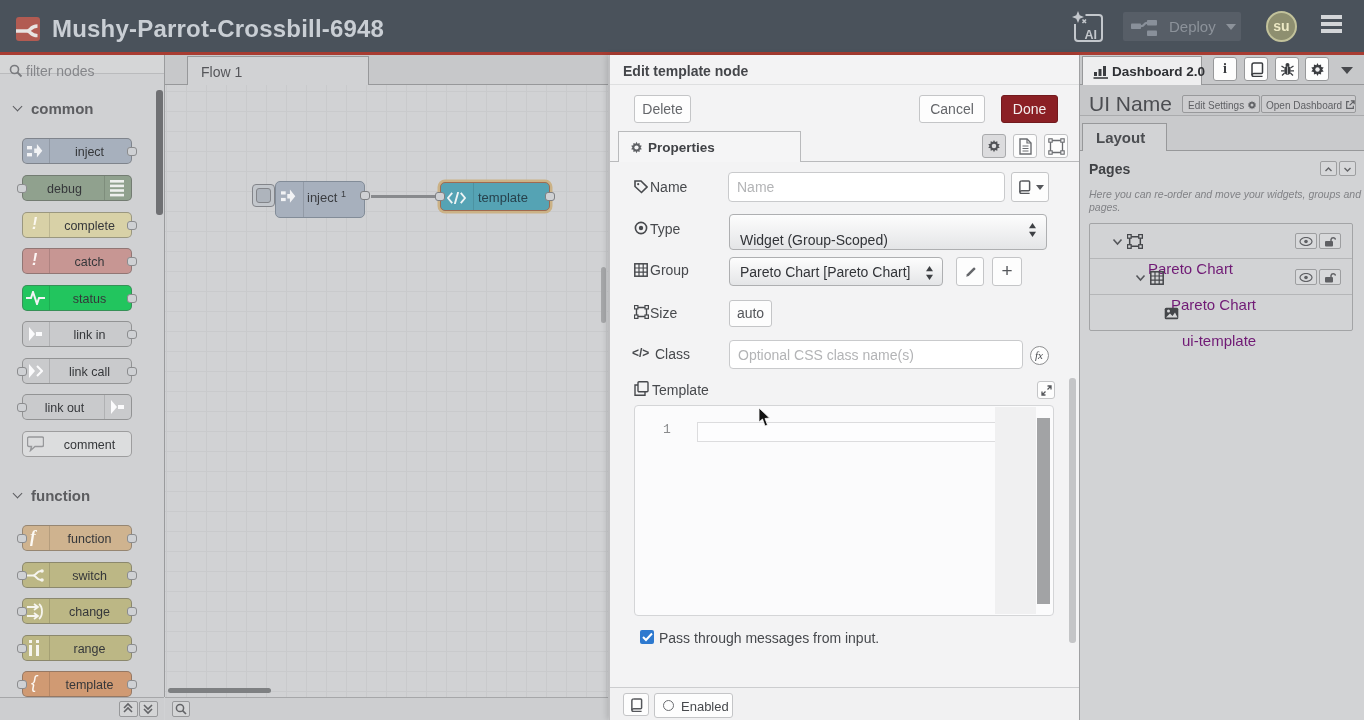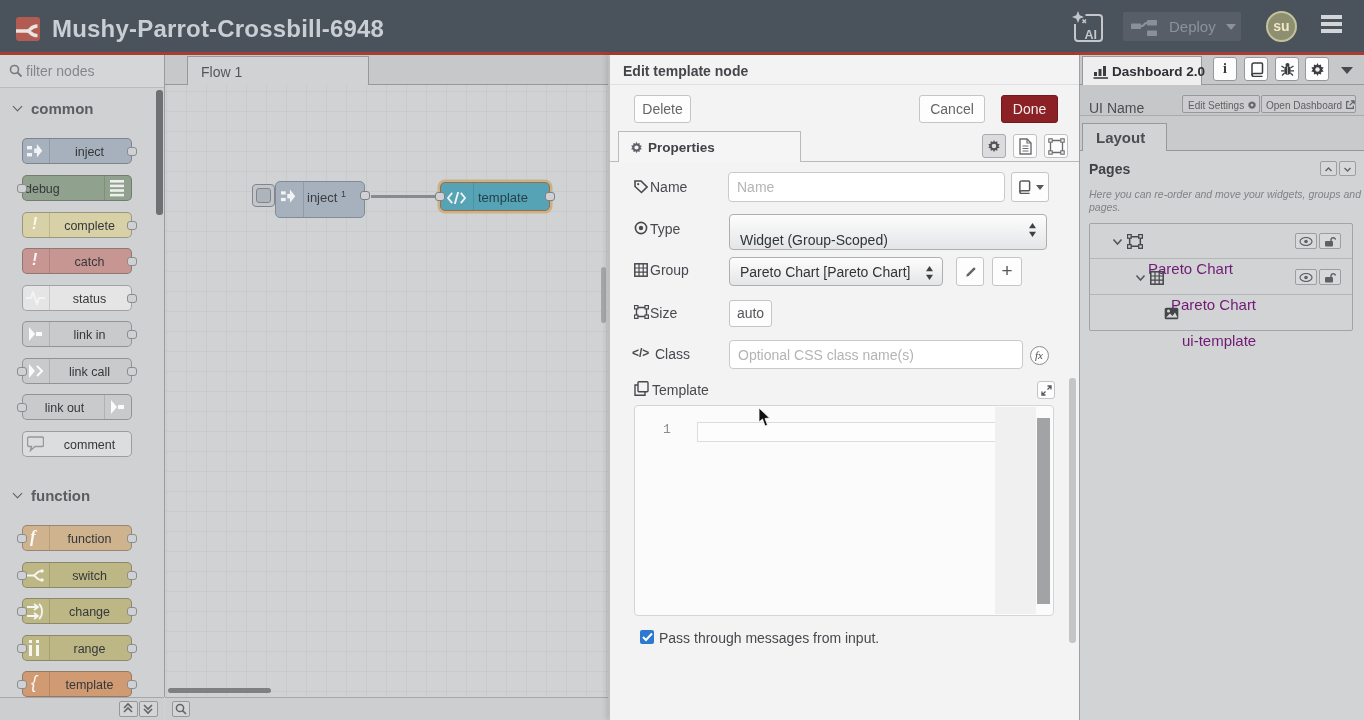--- a/index.html
+++ b/index.html
@@ -11,21 +11,21 @@
 #logo { left:16px; top:17px; width:24px; height:24px; background:#b25b52; border-radius:3px; }
 #title { left:52px; top:15px; font-size:24px; font-weight:bold; color:#c9ced4; letter-spacing:0.2px; }
 #redline { left:0; top:52px; width:1364px; height:3px; background:#a83c32; }
 #deploybtn { left:1123px; top:12px; width:118px; height:29px; background:#575e67; border-radius:2px; }
 #deploybtn .dtext { position:absolute; left:46px; top:6px; font-size:15px; color:#8c929a; }
 #deploybtn .dcaret { position:absolute; left:103px; top:12px; width:0; height:0; border-left:5px solid transparent; border-right:5px solid transparent; border-top:6px solid #8c929a; }
 #avatar { left:1266px; top:11px; width:31px; height:31px; border-radius:50%; background:#8e8f70; border:2px solid #c2c29b; color:#ece8c4; font-size:14px; font-weight:bold; text-align:center; line-height:27px; }
 .hbar { left:1321px; width:21px; height:4px; background:#d3d5d8; }
 
 #palette { left:0; top:55px; width:165px; height:642px; background:#d0d1d3; border-right:1px solid #9a9b9d; }
-#psearch { left:0; top:0; width:164px; height:33px; background:#d5d6d7; border-bottom:1px solid #babbbd; }
+#psearch { left:0; top:0; width:164px; height:19px; background:#d5d6d7; border-bottom:1px solid #babbbd; }
 #psearch span { position:absolute; left:26px; top:8px; font-size:14px; color:#85868a; }
 .cathead { left:0; width:164px; height:34px; }
 .cathead b { position:absolute; left:31px; top:9px; font-size:15px; color:#5c5d60; }
 .chev { width:7px; height:7px; border-left:1.6px solid #5c5d60; border-bottom:1.6px solid #5c5d60; transform:rotate(-45deg); margin-top:2px; }
 .pnode { left:22px; width:110px; height:26px; border-radius:5px; border:1px solid rgba(80,80,80,0.45); font-size:12.5px; color:#35373a; }
 .pnode .lbl { position:absolute; top:6px; }
 .port { position:absolute; width:10px; height:9px; background:#cfd1d4; border:1px solid #8b8c8e; border-radius:3px; top:8px; }
 .portL { left:-6px; } .portR { right:-6px; }
 .icoL { position:absolute; left:0; top:0; bottom:0; width:27px; border-right:1px solid rgba(0,0,0,0.12); }
 .icoR { position:absolute; right:0; top:0; bottom:0; width:27px; border-left:1px solid rgba(0,0,0,0.12); }
@@ -139,38 +139,38 @@
       </div>
  <div class="abs pnode" style="top:120px;background:#90a18e">
         <i class="icoR">
           <svg style="position:absolute;left:5px;top:4px" width="15" height="17" viewBox="0 0 15 17">
             <rect x="0" y="0" width="14" height="2.6" fill="#eef0ee"></rect>
             <rect x="0" y="4.6" width="14" height="2.6" fill="#eef0ee"></rect>
             <rect x="0" y="9.2" width="14" height="2.6" fill="#eef0ee"></rect>
             <rect x="0" y="13.8" width="14" height="2.6" fill="#eef0ee"></rect>
           </svg>
         </i>
-        <div class="lbl" style="text-align:left;left:2px;right:27px;position:absolute">debug</div>
+        <div class="lbl" style="text-align:center;left:2px;right:27px;position:absolute">debug</div>
         <span class="port portL"></span>
       </div>
  <div class="abs pnode" style="top:157px;background:#d8d1a7">
         <i class="icoL">
           <b style="position:absolute;left:9px;top:2px;color:#fbf8ef;font-size:16px">!</b>
         </i>
         <div class="lbl" style="text-align:center;left:27px;right:2px;position:absolute">complete</div>
         <span class="port portR"></span>
       </div>
  <div class="abs pnode" style="top:193px;background:#c79693">
         <i class="icoL">
           <b style="position:absolute;left:9px;top:2px;color:#fdf6f5;font-size:16px">!</b>
         </i>
         <div class="lbl" style="text-align:center;left:27px;right:2px;position:absolute">catch</div>
         <span class="port portR"></span>
       </div>
- <div class="abs pnode" style="top:230px;background:#e5e5e5">
+ <div class="abs pnode" style="top:230px;background:#22c55e">
         <i class="icoL">
           <svg style="position:absolute;left:3px;top:5px" width="19" height="14" viewBox="0 0 19 14">
             <path d="M0 7 L5 7 L7 1 L11 13 L13 7 L19 7" stroke="#f2f3f5" stroke-width="2" fill="none"></path>
           </svg>
         </i>
         <div class="lbl" style="text-align:center;left:27px;right:2px;position:absolute">status</div>
         <span class="port portR"></span>
       </div>
  <div class="abs pnode" style="top:266px;background:#c9cacc">
         <i class="icoL">
@@ -424,20 +424,32 @@
  </div>
  <svg class="tl" style="left:148px;top:353px" width="13" height="19" viewBox="0 0 13 19">
         <path d="M1 0 L1 14 L4.5 11 L7 18 L9.5 17 L7 10.5 L11.5 10 Z" fill="#111" stroke="#f8f8f8" stroke-width="0.8"></path>
       </svg>
  <div class="tl" id="chk">
         <svg style="position:absolute;left:1.5px;top:2px" width="11" height="10" viewBox="0 0 11 10">
           <path d="M1 5 L4 8 L10 1.5" stroke="#fff" stroke-width="2" fill="none"></path>
         </svg>
       </div>
  <span class="flabel" style="left:49px;top:575px">Pass through messages from input.</span>
+ <div class="tl" id="trayfoot">
+  <span class="btn" style="left:13px;top:5px;width:26px;height:23px">
+          <svg style="position:absolute;left:6px;top:4px" width="13" height="14" viewBox="0 0 14 15">
+            <path d="M4 1 H11.5 Q12.5 1 12.5 2 V10.5 Q12.5 11.5 11.5 11.5 H4 Q2 11.5 2 13 Q2 14.5 4 14.5 H12.5" fill="none" stroke="#55575b" stroke-width="1.6"></path>
+            <path d="M2 13 V3 Q2 1 4 1" fill="none" stroke="#55575b" stroke-width="1.6"></path>
+          </svg>
+        </span>
+  <span class="btn" style="left:44px;top:5px;width:79px;height:25px">
+          <i style="position:absolute;left:8px;top:6px;width:11px;height:11px;border:1.5px solid #6a6c70;border-radius:50%"></i>
+          <span style="position:absolute;left:26px;top:5px;font-size:13px;color:#47494d">Enabled</span>
+        </span>
+ </div>
  <div class="tl" style="left:459px;top:323px;width:7px;height:265px;background:#c4c5c7;border-radius:3px"></div>
 </div>
 
 <div class="abs" style="left:1079px;top:55px;width:1px;height:665px;background:#9fa0a2"></div>
 <div class="abs" id="sidebar">
  <div class="abs" id="sbtabbar"></div>
  <div id="dashtab">
   <svg style="position:absolute;left:10px;top:8px" width="16" height="14" viewBox="0 0 16 14">
           <rect x="1" y="7" width="3" height="4" fill="#3a3c40"></rect>
           <rect x="5.5" y="4" width="3" height="7" fill="#3a3c40"></rect>
@@ -464,21 +476,21 @@
         </svg>
       </span>
  <span class="mini" style="left:225px;top:2px;border-color:#97989a">
         <svg style="position:absolute;left:4px;top:4px" width="15" height="15" viewBox="0 0 16 16">
           <path d="M8 1 L9.2 3.4 L11.8 2.6 L11.9 5.3 L14.6 5.9 L13 8 L14.6 10.1 L11.9 10.7 L11.8 13.4 L9.2 12.6 L8 15 L6.8 12.6 L4.2 13.4 L4.1 10.7 L1.4 10.1 L3 8 L1.4 5.9 L4.1 5.3 L4.2 2.6 L6.8 3.4 Z" fill="#3a3c40"></path>
           <circle cx="8" cy="8" r="2.4" fill="#eeeeef"></circle>
         </svg>
       </span>
  <i class="abs" style="left:261px;top:12px;width:0;height:0;border-left:6px solid transparent;border-right:6px solid transparent;border-top:7px solid #47494d"></i>
  <div class="abs" id="uiname">
-        <span style="position:absolute;left:9px;top:15px;font-size:14px;color:#4b4d51">UI Name</span>
+        <span style="position:absolute;left:9px;top:7px;font-size:21px;color:#4b4d51">UI Name</span>
       </div>
  <span class="sbtn" style="left:102px;top:40px;width:78px;padding:3px 5px;font-size:10px">Edit Settings <svg style="position:relative;top:1px" width="10" height="10" viewBox="0 0 16 16">
           <path d="M8 1 L9.2 3.4 L11.8 2.6 L11.9 5.3 L14.6 5.9 L13 8 L14.6 10.1 L11.9 10.7 L11.8 13.4 L9.2 12.6 L8 15 L6.8 12.6 L4.2 13.4 L4.1 10.7 L1.4 10.1 L3 8 L1.4 5.9 L4.1 5.3 L4.2 2.6 L6.8 3.4 Z" fill="#5f6064"></path>
           <circle cx="8" cy="8" r="2.4" fill="#c6c7c9"></circle>
         </svg></span>
  <span class="sbtn" style="left:181px;top:40px;width:95px;padding:3px 4px;font-size:10px">Open Dashboard <svg style="position:relative;top:1px" width="10" height="10" viewBox="0 0 12 12">
           <path d="M5 2 H2 V10 H10 V7" fill="none" stroke="#5f6064" stroke-width="1.4"></path>
           <path d="M7 1 H11 V5 M11 1 L5.5 6.5" fill="none" stroke="#5f6064" stroke-width="1.4"></path>
         </svg></span>
  <div class="abs" id="laybar"></div>

